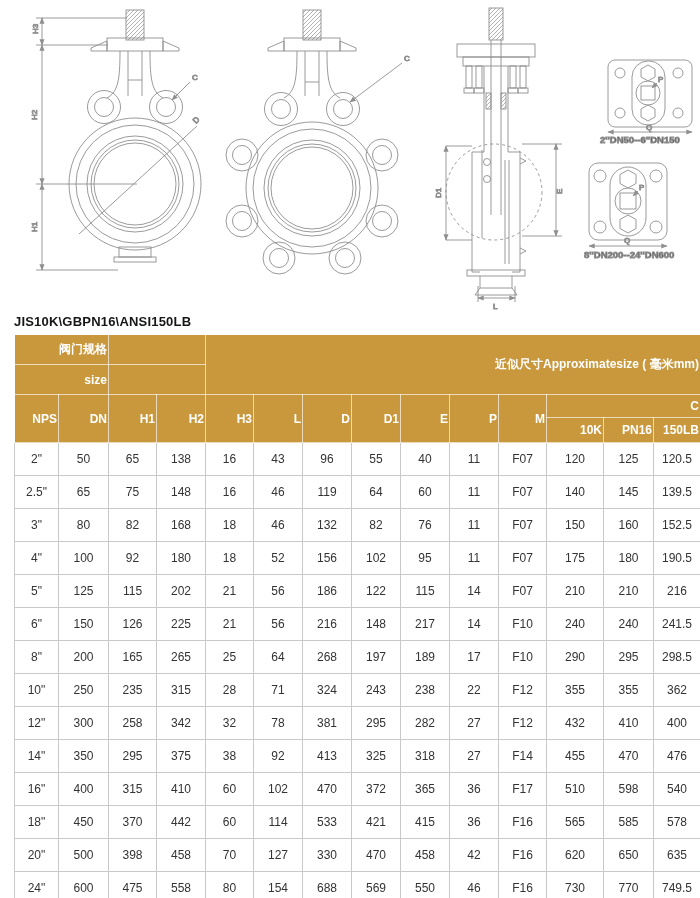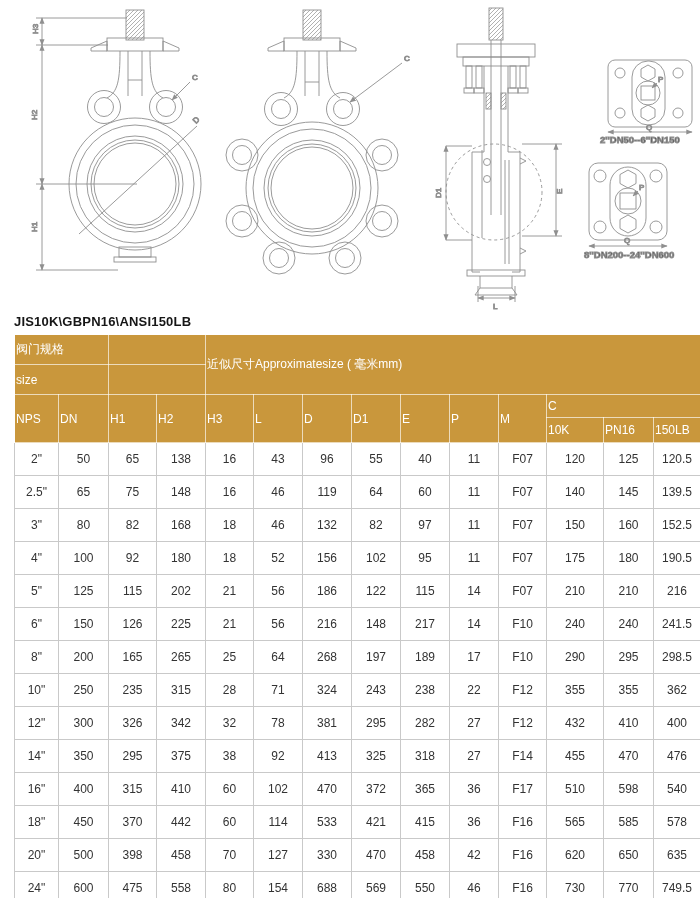--- a/index.html
+++ b/index.html
@@ -13,21 +13,21 @@
   .page-title{
     margin:2px 14px 5px 14px;font-size:13px;font-weight:bold;color:#161616;
     letter-spacing:.2px;
   }
   table.spec{
     border-collapse:collapse;table-layout:fixed;width:686px;margin-left:14px;
     font-size:12px;
   }
   th.hd{
     background:var(--header-bg,#c9973c);color:var(--header-text,#ffffff);
-    border:1px solid rgba(255,255,255,.65);font-weight:normal;text-align:left;
+    border:1px solid rgba(255,255,255,.65);font-weight:bold;text-align:right;
   }
   tr.hr1 th{height:27px;}
   tr.hr2 th{height:27px;}
   tr.hr3 th{height:20px;}
   tr.hr4 th{height:22px;}
   td{
     border:1px solid var(--cell-border,#c9c9c9);
     color:var(--cell-text,#333333);text-align:center;height:30px;
     background:#fff;white-space:nowrap;
   }
@@ -290,21 +290,21 @@
       </tr>
       <tr>
         <td>3"</td>
         <td>80</td>
         <td>82</td>
         <td>168</td>
         <td>18</td>
         <td>46</td>
         <td>132</td>
         <td>82</td>
-        <td>97</td>
+        <td>76</td>
         <td>11</td>
         <td>F07</td>
         <td>150</td>
         <td>160</td>
         <td>152.5</td>
       </tr>
       <tr>
         <td>4"</td>
         <td>100</td>
         <td>92</td>
@@ -380,21 +380,21 @@
         <td>238</td>
         <td>22</td>
         <td>F12</td>
         <td>355</td>
         <td>355</td>
         <td>362</td>
       </tr>
       <tr>
         <td>12"</td>
         <td>300</td>
-        <td>326</td>
+        <td>258</td>
         <td>342</td>
         <td>32</td>
         <td>78</td>
         <td>381</td>
         <td>295</td>
         <td>282</td>
         <td>27</td>
         <td>F12</td>
         <td>432</td>
         <td>410</td>

